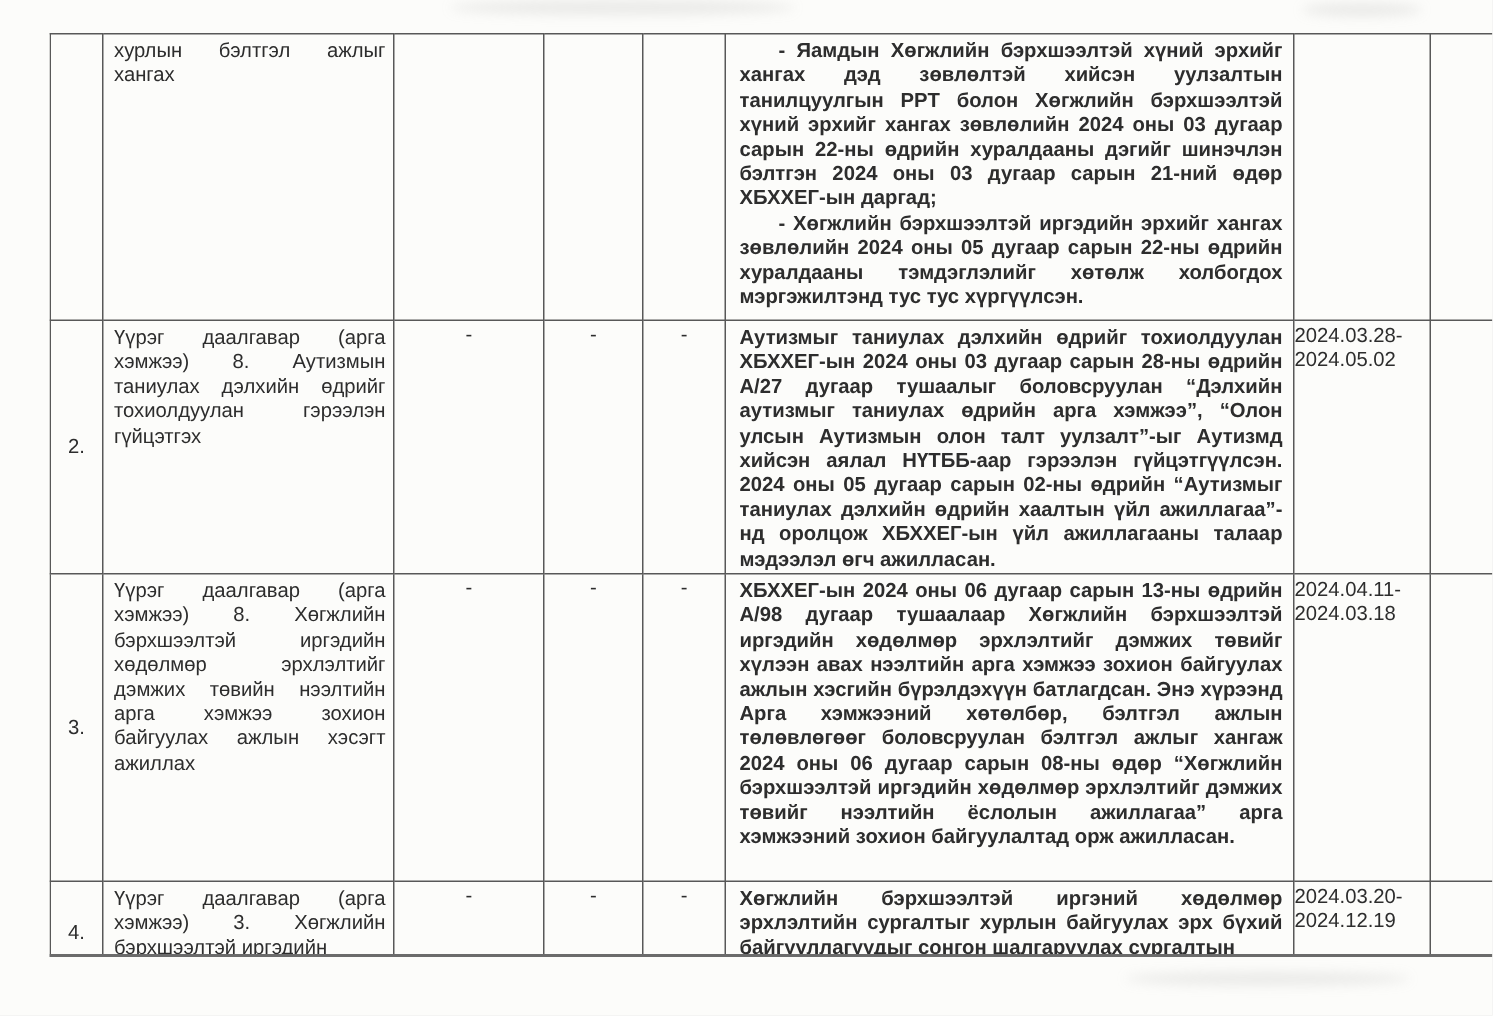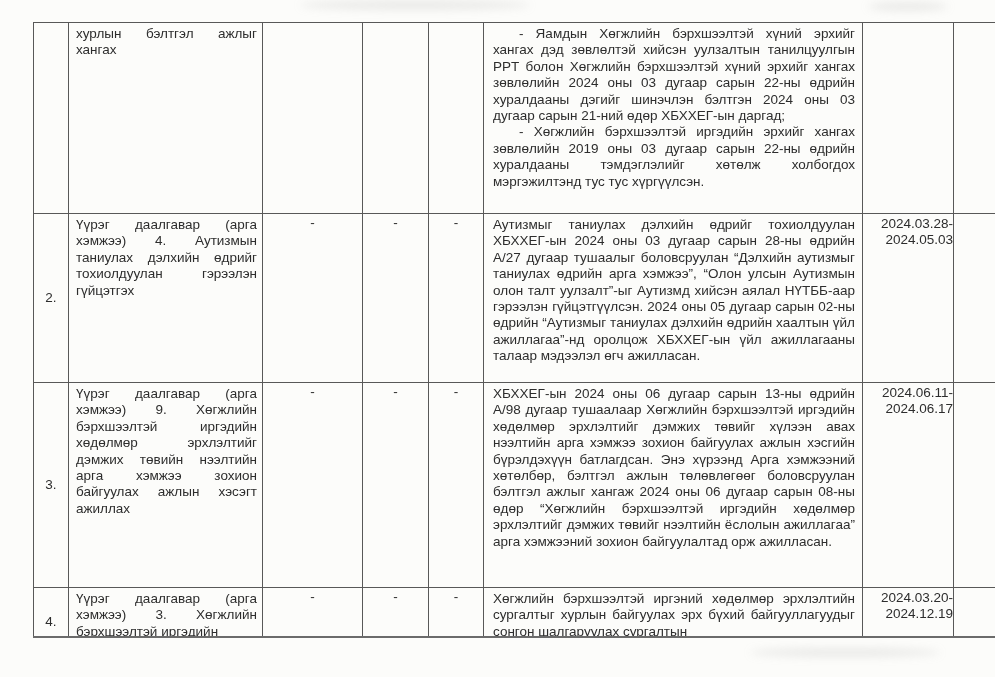--- a/index.html
+++ b/index.html
@@ -25,23 +25,23 @@
     color:#2d2d2d;
   }
   tr.r1 { height:191px; }
   tr.r2 { height:169px; }
   tr.r3 { height:205px; }
   tr.r4 { height:70px; }
   td.num  { text-align:center; vertical-align:middle; font-size:13.5px; }
   td.task { padding:3px 5px 0 7px; text-align:justify; }
   td.dash { text-align:center; padding-top:1px; }
   td.result { padding:3px 7px 0 9px; text-align:justify; }
-  td.result p { text-align:justify; }
+  td.result p { text-align:justify;font-weight:bold; }
   td.result p.indent { text-indent:26px; }
-  td.date { text-align:right; padding-top:2px; }
+  td.date { text-align:left; padding-top:2px; }
   td.tail { border-right:none; }
 </style>
 </head>
 <body>
 
 <div class="page">
 
   <div class="scan-smudge" style="left:300px; top:0px; width:230px; height:10px;"></div>
   <div class="scan-smudge" style="left:868px; top:2px; width:80px; height:9px;"></div>
   <div class="scan-smudge" style="left:750px; top:648px; width:190px; height:9px;"></div>
@@ -61,57 +61,57 @@
 
       <tbody>
           <tr class="r1">
         <td class="num"></td>
         <td class="task">хурлын бэлтгэл ажлыг хангах</td>
         <td class="dash"></td>
         <td class="dash"></td>
         <td class="dash"></td>
         <td class="result">
           <p class="indent">- Яамдын Хөгжлийн бэрхшээлтэй хүний эрхийг хангах дэд зөвлөлтэй хийсэн уулзалтын танилцуулгын PPT болон Хөгжлийн бэрхшээлтэй хүний эрхийг хангах зөвлөлийн 2024 оны 03 дугаар сарын 22-ны өдрийн хуралдааны дэгийг шинэчлэн бэлтгэн 2024 оны 03 дугаар сарын 21-ний өдөр ХБХХЕГ-ын даргад;</p>
-          <p class="indent">- Хөгжлийн бэрхшээлтэй иргэдийн эрхийг хангах зөвлөлийн 2019 оны 03 дугаар сарын 22-ны өдрийн хуралдааны тэмдэглэлийг хөтөлж холбогдох мэргэжилтэнд тус тус хүргүүлсэн.</p>
+          <p class="indent">- Хөгжлийн бэрхшээлтэй иргэдийн эрхийг хангах зөвлөлийн 2024 оны 05 дугаар сарын 22-ны өдрийн хуралдааны тэмдэглэлийг хөтөлж холбогдох мэргэжилтэнд тус тус хүргүүлсэн.</p>
         </td>
         <td class="date">
           <div></div>
           <div></div>
         </td>
         <td class="tail"></td>
       </tr>
 
       <tr class="r2">
         <td class="num">2.</td>
-        <td class="task">Үүрэг даалгавар (арга хэмжээ) 4. Аутизмын таниулах дэлхийн өдрийг тохиолдуулан гэрээлэн гүйцэтгэх</td>
+        <td class="task">Үүрэг даалгавар (арга хэмжээ) 8. Аутизмын таниулах дэлхийн өдрийг тохиолдуулан гэрээлэн гүйцэтгэх</td>
         <td class="dash">-</td>
         <td class="dash">-</td>
         <td class="dash">-</td>
         <td class="result">
           <p>Аутизмыг таниулах дэлхийн өдрийг тохиолдуулан ХБХХЕГ-ын 2024 оны 03 дугаар сарын 28-ны өдрийн А/27 дугаар тушаалыг боловсруулан “Дэлхийн аутизмыг таниулах өдрийн арга хэмжээ”, “Олон улсын Аутизмын олон талт уулзалт”-ыг Аутизмд хийсэн аялал НҮТББ-аар гэрээлэн гүйцэтгүүлсэн. 2024 оны 05 дугаар сарын 02-ны өдрийн “Аутизмыг таниулах дэлхийн өдрийн хаалтын үйл ажиллагаа”-нд оролцож ХБХХЕГ-ын үйл ажиллагааны талаар мэдээлэл өгч ажилласан.</p>
         </td>
         <td class="date">
           <div>2024.03.28-</div>
-          <div>2024.05.03</div>
+          <div>2024.05.02</div>
         </td>
         <td class="tail"></td>
       </tr>
 
       <tr class="r3">
         <td class="num">3.</td>
-        <td class="task">Үүрэг даалгавар (арга хэмжээ) 9. Хөгжлийн бэрхшээлтэй иргэдийн хөдөлмөр эрхлэлтийг дэмжих төвийн нээлтийн арга хэмжээ зохион байгуулах ажлын хэсэгт ажиллах</td>
+        <td class="task">Үүрэг даалгавар (арга хэмжээ) 8. Хөгжлийн бэрхшээлтэй иргэдийн хөдөлмөр эрхлэлтийг дэмжих төвийн нээлтийн арга хэмжээ зохион байгуулах ажлын хэсэгт ажиллах</td>
         <td class="dash">-</td>
         <td class="dash">-</td>
         <td class="dash">-</td>
         <td class="result">
           <p>ХБХХЕГ-ын 2024 оны 06 дугаар сарын 13-ны өдрийн А/98 дугаар тушаалаар Хөгжлийн бэрхшээлтэй иргэдийн хөдөлмөр эрхлэлтийг дэмжих төвийг хүлээн авах нээлтийн арга хэмжээ зохион байгуулах ажлын хэсгийн бүрэлдэхүүн батлагдсан. Энэ хүрээнд Арга хэмжээний хөтөлбөр, бэлтгэл ажлын төлөвлөгөөг боловсруулан бэлтгэл ажлыг хангаж 2024 оны 06 дугаар сарын 08-ны өдөр “Хөгжлийн бэрхшээлтэй иргэдийн хөдөлмөр эрхлэлтийг дэмжих төвийг нээлтийн ёслолын ажиллагаа” арга хэмжээний зохион байгуулалтад орж ажилласан.</p>
         </td>
         <td class="date">
-          <div>2024.06.11-</div>
-          <div>2024.06.17</div>
+          <div>2024.04.11-</div>
+          <div>2024.03.18</div>
         </td>
         <td class="tail"></td>
       </tr>
 
       <tr class="r4">
         <td class="num">4.</td>
         <td class="task">Үүрэг даалгавар (арга хэмжээ) 3. Хөгжлийн бэрхшээлтэй иргэдийн</td>
         <td class="dash">-</td>
         <td class="dash">-</td>
         <td class="dash">-</td>

